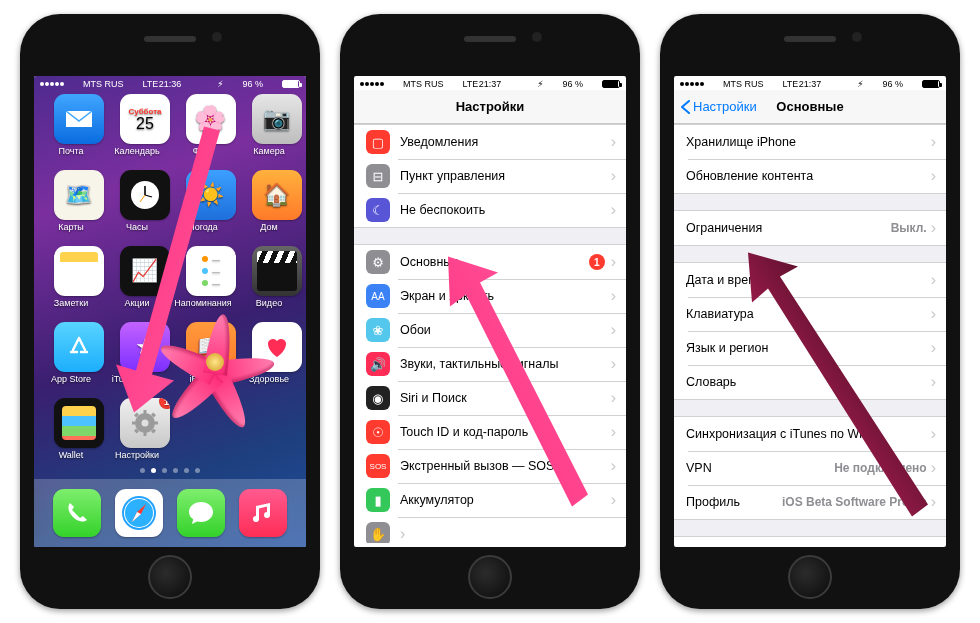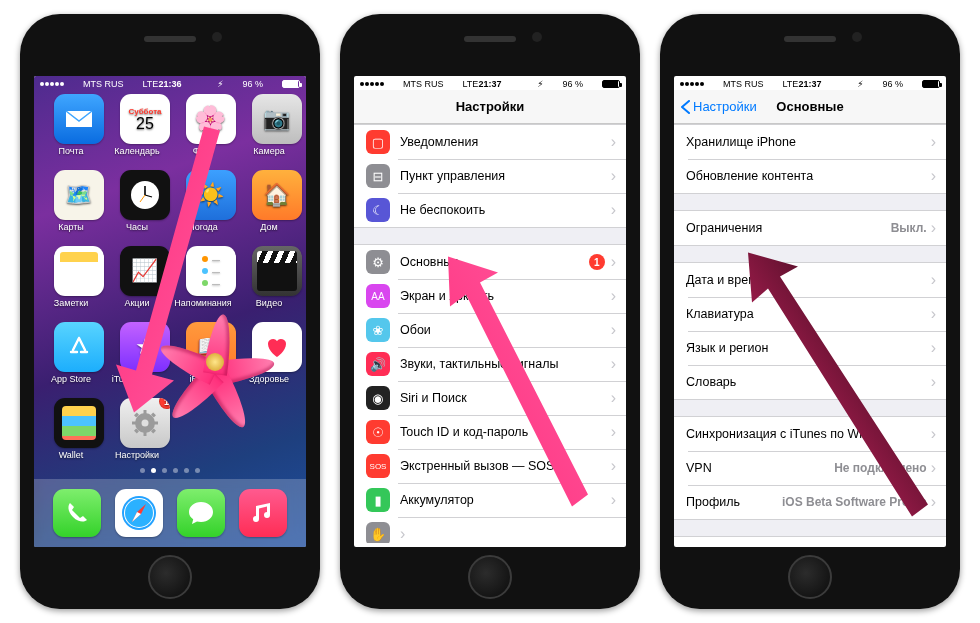--- a/index.html
+++ b/index.html
@@ -12,21 +12,21 @@
 
   
   .home-wall { position:absolute; inset:0; background: linear-gradient(160deg, #4e2b8e 0%, #7b2f9f 25%, #3a1f70 55%, #1e3f7e 80%, #1f4fa0 100%); }
   .status-bar-home { position: relative; display: flex; justify-content: space-between; align-items: center; font-size: 9px; font-weight: 500; padding: 3px 6px 1px; color: #fff; }
   .sb-left, .sb-right { display: flex; gap: 19px; align-items: center; }
   .dots5 { display:inline-flex; gap:1px; }
   .dots5 i { width:4px; height:4px; border-radius:50%; background:#fff; display:inline-block; }
   .battery { width:18px; height:8px; border:1px solid #fff; border-radius:2px; position:relative; }
   .battery::after{ content:""; position:absolute; right:-3px; top:1.5px; width:2px; height:4px; background:#fff; border-radius:0 1px 1px 0;}
   .battery i{ display:block; background:#fff; height:100%; width:96%; }
-  .stime { position:absolute; left:0; right:0; text-align:center; pointer-events:none;font-weight:bold; }
+  .stime { position:absolute; left:0; right:0; text-align:center; pointer-events:none; }
   .icon-grid { position: relative; display:grid; grid-template-columns: repeat(4, 56px); grid-auto-rows: 70px; gap: 6px 10px; justify-content:center; padding: 4px 4px 0; }
   .app { display:flex; flex-direction:column; align-items:center; font-size:9px; color:#fff; text-shadow:0 1px 2px rgba(0,0,0,.6); position:relative; }
   .tile { width:50px; height:50px; border-radius:11px; display:flex; align-items:center; justify-content:center; font-size:22px; margin-bottom:2px; position:relative; box-shadow:0 1px 2px rgba(0,0,0,.3); overflow:hidden;margin-left:16px;}
   .badge-app { position:absolute; top:-4px; right:-4px; background:#ff3b30; color:#fff; font-size:9px; min-width:15px; height:15px; border-radius:8px; display:flex; align-items:center; justify-content:center; font-weight:600; border:1.5px solid rgba(0,0,0,.15);}
   .pager { position:absolute; left:0; right:0; bottom:74px; display:flex; justify-content:center; gap:6px;}
   .pager i{ width:5px; height:5px; border-radius:50%; background:rgba(255,255,255,.4);}
   .pager i.on{ background:#fff; }
   .dock { position:absolute; left:0; right:0; bottom:0; height:68px; background:rgba(255,255,255,.22); backdrop-filter: blur(6px); display:flex; justify-content:center; align-items:center; gap:14px; }
   .dock .tile{ margin:0; width:48px; height:48px; }
 
@@ -73,21 +73,21 @@
   .row{ display:flex; align-items:center; min-height:34px; padding:0 10px 0 12px; position:relative;}
   .row + .row::before{ content:""; position:absolute; left:44px; right:0; top:0; height:.5px; background:#d1d1d4;}
   .noicons .row + .row::before{ left:14px; }
   .rowlabel{ flex:1; font-size:12.5px; color:#000; }
   .rowvalue{ font-size:12px; color:#8e8e93; margin-right:4px;font-weight:bold;}
   .micon{ width:24px; height:24px; border-radius:6px; margin-right:10px; display:flex; align-items:center; justify-content:center; color:#fff; font-size:13px; flex-shrink:0;}
   .chev{ color:#c7c7cc; font-size:16px; font-weight:300;}
   .badge-row{ background:#ff3b30; color:#fff; font-size:10px; min-width:16px; height:16px; border-radius:8px; display:inline-flex; align-items:center; justify-content:center; margin-right:6px; font-weight:600;}
 
   .i-red1{background:#ff3b30;} .i-gray{background:#8e8e93;} .i-moon{background:#5856d6;}
-  .i-gear{background:#8e8e93;} .i-aa{background:#d946ef;} .i-wall{background:#54c7ec;}
+  .i-gear{background:#8e8e93;} .i-aa{background:#3b82f6;} .i-wall{background:#54c7ec;}
   .i-sound{background:#ff2d55;} .i-siri{background:#222;} .i-touch{background:#ff3b30;}
   .i-sos{background:#ff3b30;} .i-batt{background:#34c759;} .i-priv{background:#8e8e93;}
 
   
   .arrow-svg{ position:absolute; inset:0; width:100%; height:100%; pointer-events:none; }
 
   
   .gear{width:28px;height:28px;}
   .clapper-top{position:absolute;top:5px;left:5px;right:5px;height:12px;background:repeating-linear-gradient(115deg,#fff 0 5px,#111 5px 10px);border-radius:3px 3px 0 0;}
   .clapper-bot{position:absolute;top:17px;left:5px;right:5px;bottom:5px;background:#111;border-radius:0 0 3px 3px;}

